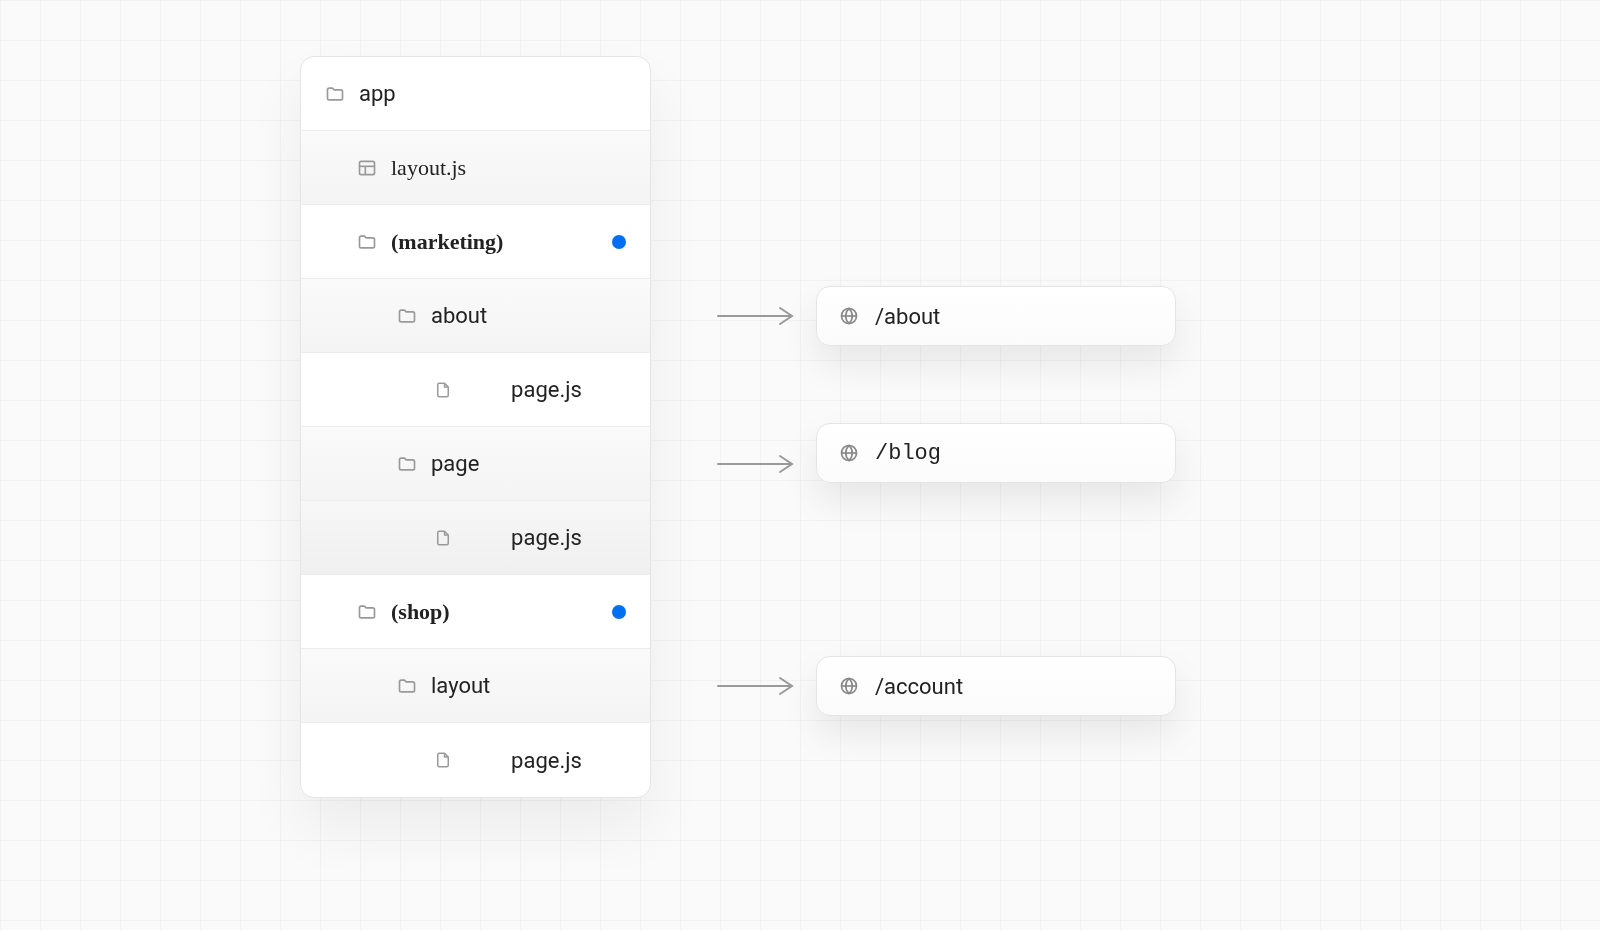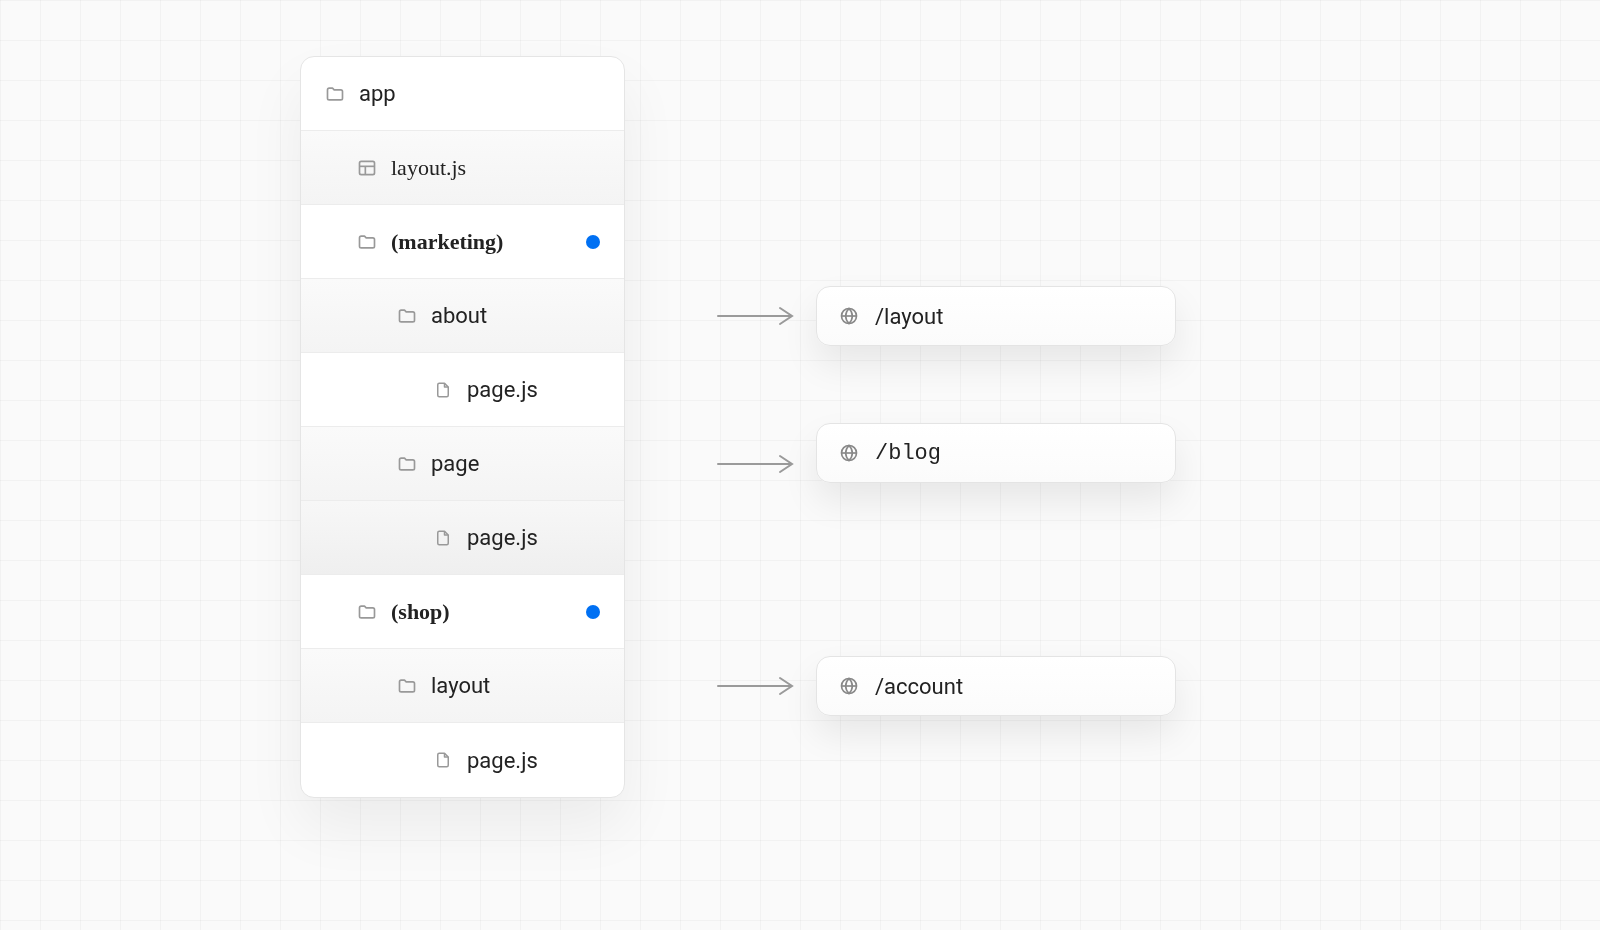--- a/index.html
+++ b/index.html
@@ -12,21 +12,21 @@
       linear-gradient(to bottom, rgba(0,0,0,0.03) 1px, transparent 1px);
     background-size: 40px 40px;
     position: relative;
     color: #111;
   }
 
   .tree {
     position: absolute;
     left: 300px;
     top: 56px;
-    width: 325px;
+    width: 351px;
     background: #ffffff;
     border: 1px solid #e5e5e5;
     border-radius: 14px;
     box-shadow: 0 30px 60px rgba(0,0,0,0.06);
   }
 
   .row {
     display: flex;
     align-items: center;
     height: 74px;
@@ -38,21 +38,21 @@
   }
   .row:first-child { border-top-left-radius: 14px; border-top-right-radius: 14px; }
   .row:last-child  { border-bottom: 0; border-bottom-left-radius: 14px; border-bottom-right-radius: 14px; }
 
   .shade { background: linear-gradient(to bottom, #fafafa, #f4f4f4); }
   .shade2 { background: linear-gradient(to bottom, #f7f7f7, #efefef); }
 
   .indent-0 { padding-left: 24px; }
   .indent-1 { padding-left: 56px; font-family: Liberation Serif, serif; }
   .indent-2 { padding-left: 96px; }
-  .indent-3 { padding-left: 132px; }
+  .indent-3 { padding-left: 132px; text-align: center; }
 
   .label { margin-left: 14px; flex: 1; }
   .bold { font-weight: 700; }
 
   .dot {
     width: 14px; height: 14px;
     border-radius: 50%;
     background: #0070f3;
   }
 
@@ -215,21 +215,21 @@
 </div>
 
 <div class="url-pill" style="left:816px; top:286px;">
   <span class="icon">
     <svg viewBox="0 0 24 24" width="20" height="20" fill="none" stroke="currentColor" stroke-width="2">
         <circle cx="12" cy="12" r="9"></circle>
         <line x1="3" y1="12" x2="21" y2="12"></line>
         <path d="M12 3c2.5 2.5 4 5.5 4 9s-1.5 6.5-4 9c-2.5-2.5-4-5.5-4-9s1.5-6.5 4-9z"></path>
       </svg>
   </span>
-  <span class="label">/layout</span>
+  <span class="label">/about</span>
 </div>
 
 <div class="url-pill" style="left:816px; top:423px;font-family:Liberation Mono, monospace;">
   <span class="icon">
     <svg viewBox="0 0 24 24" width="20" height="20" fill="none" stroke="currentColor" stroke-width="2">
         <circle cx="12" cy="12" r="9"></circle>
         <line x1="3" y1="12" x2="21" y2="12"></line>
         <path d="M12 3c2.5 2.5 4 5.5 4 9s-1.5 6.5-4 9c-2.5-2.5-4-5.5-4-9s1.5-6.5 4-9z"></path>
       </svg>
   </span>

